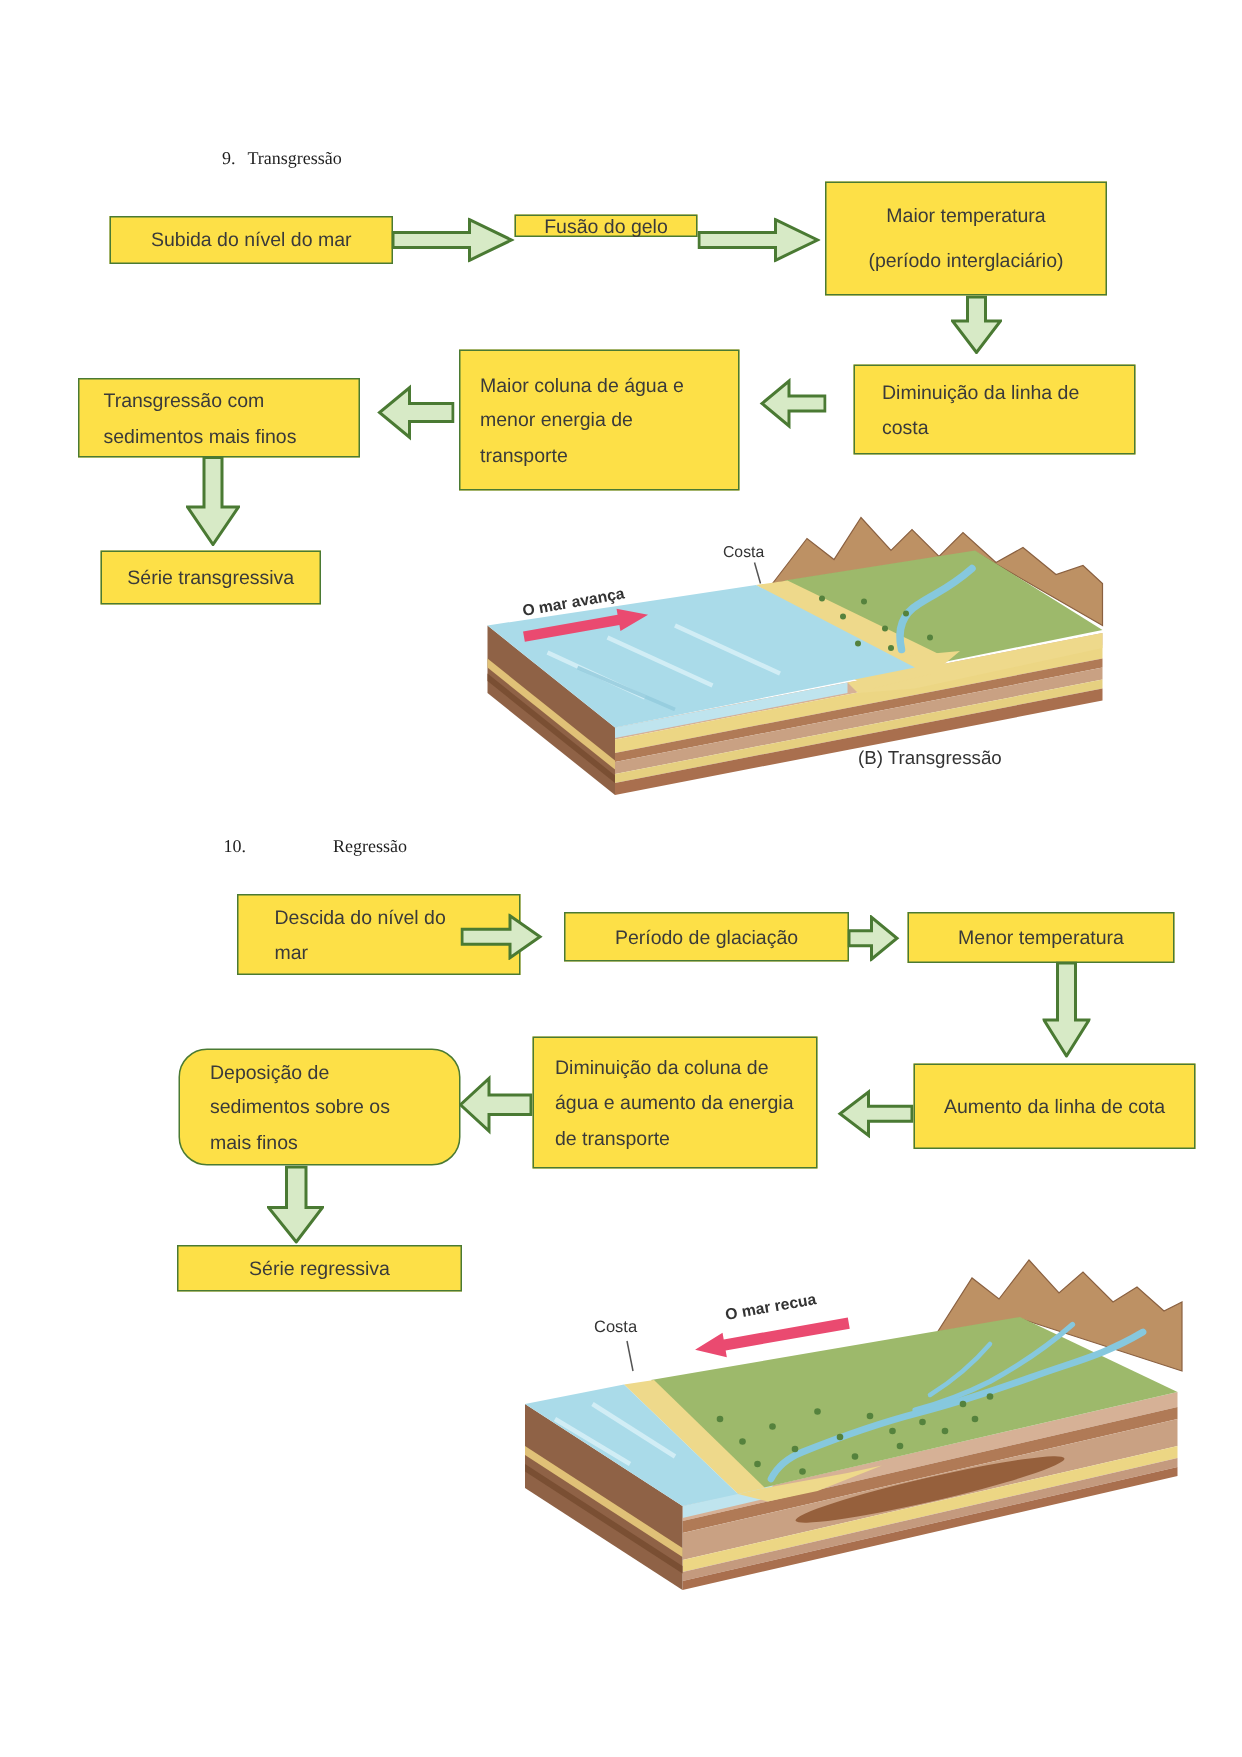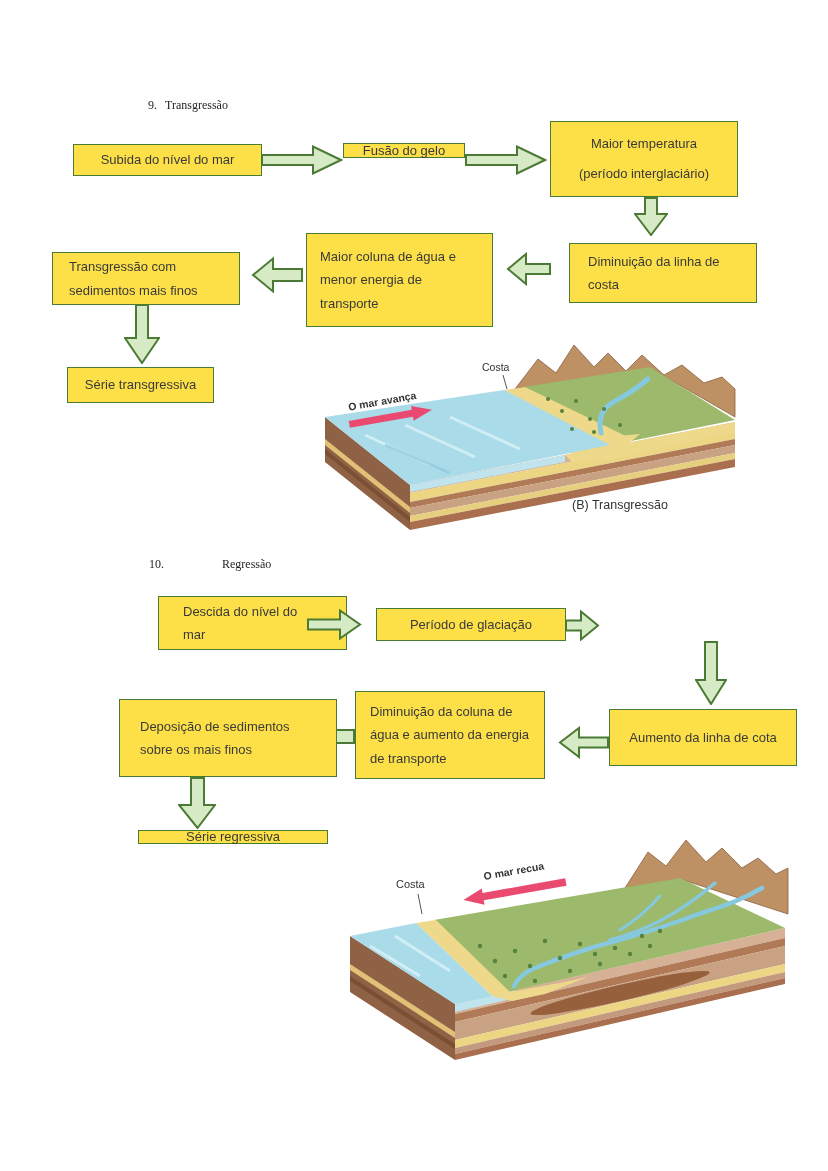--- a/index.html
+++ b/index.html
@@ -142,20 +142,21 @@
   </div>
 
   <div class="gbox" style="left:376px;top:608px;width:190px;height:33px;white-space:nowrap;">Período de glaciação</div>
 
   <div class="arr" style="left:565px;top:610px;">
     <svg width="35" height="31" viewBox="0 0 35 31">
         <polygon points="1,10.5 16,10.5 16,1.5 33,15.5 16,29.5 16,20.5 1,20.5" fill="#d7eac6" stroke="#4a7a33" stroke-width="2"></polygon>
       </svg>
   </div>
 
+  <div class="gbox" style="left:605px;top:608px;width:178px;height:34px;white-space:nowrap;">Menor temperatura</div>
 
   <div class="arr" style="left:695px;top:641px;">
     <svg width="32" height="64" viewBox="0 0 32 64">
         <polygon points="10,1 22,1 22,39 31,39 16,63 1,39 10,39" fill="#d7eac6" stroke="#4a7a33" stroke-width="2"></polygon>
       </svg>
   </div>
 
   <div class="gbox" style="left:609px;top:709px;width:188px;height:57px;padding:0 18px;">Aumento da linha de cota</div>
 
   <div class="arr" style="left:558px;top:726px;">
@@ -165,29 +166,29 @@
   </div>
 
   <div class="gbox" style="left:355px;top:691px;width:190px;height:88px;padding:0 14px;">Diminuição da coluna de água e aumento da energia de transporte</div>
 
   <div class="arr" style="left:305px;top:716px;">
     <svg width="50" height="41" viewBox="0 0 50 41">
         <polygon points="49,14 21,14 21,3 2,20.5 21,38 21,27 49,27" fill="#d7eac6" stroke="#4a7a33" stroke-width="2"></polygon>
       </svg>
   </div>
 
-  <div class="gbox" style="left:119px;top:699px;width:218px;height:78px;padding:0 20px;">Deposição de sedimentos sobre os mais finos</div>
+  <div class="gbox" style="left:119px;top:699px;width:188px;height:78px;padding:0 20px;border-radius:19px;">Deposição de sedimentos sobre os mais finos</div>
 
   <div class="arr" style="left:178px;top:777px;">
     <svg width="38" height="52" viewBox="0 0 38 52">
         <polygon points="13,1 26,1 26,28 37,28 19.5,51 1,28 13,28" fill="#d7eac6" stroke="#4a7a33" stroke-width="2"></polygon>
       </svg>
   </div>
 
-  <div class="gbox" style="left:118px;top:830px;width:190px;height:14px;white-space:nowrap;margin-left:20px;">Série regressiva</div>
+  <div class="gbox" style="left:118px;top:830px;width:190px;height:31px;white-space:nowrap;">Série regressiva</div>
 
   <div class="fig" style="left:330px;top:836px;">
     <svg width="460" height="230" viewBox="0 0 460 230">
 
       <g>
         <polygon points="125,168 455,92 455,102 125,178" fill="#d6b196"></polygon>
         <polygon points="125,178 455,102 455,110 125,186" fill="#b07a56"></polygon>
         <polygon points="125,186 455,110 455,128 125,204" fill="#c9a183"></polygon>
         <ellipse cx="290" cy="157" rx="92" ry="8" transform="rotate(-13 290 157)" fill="#96603c"></ellipse>
         <polygon points="125,204 455,128 455,136 125,212" fill="#ecd684"></polygon>

